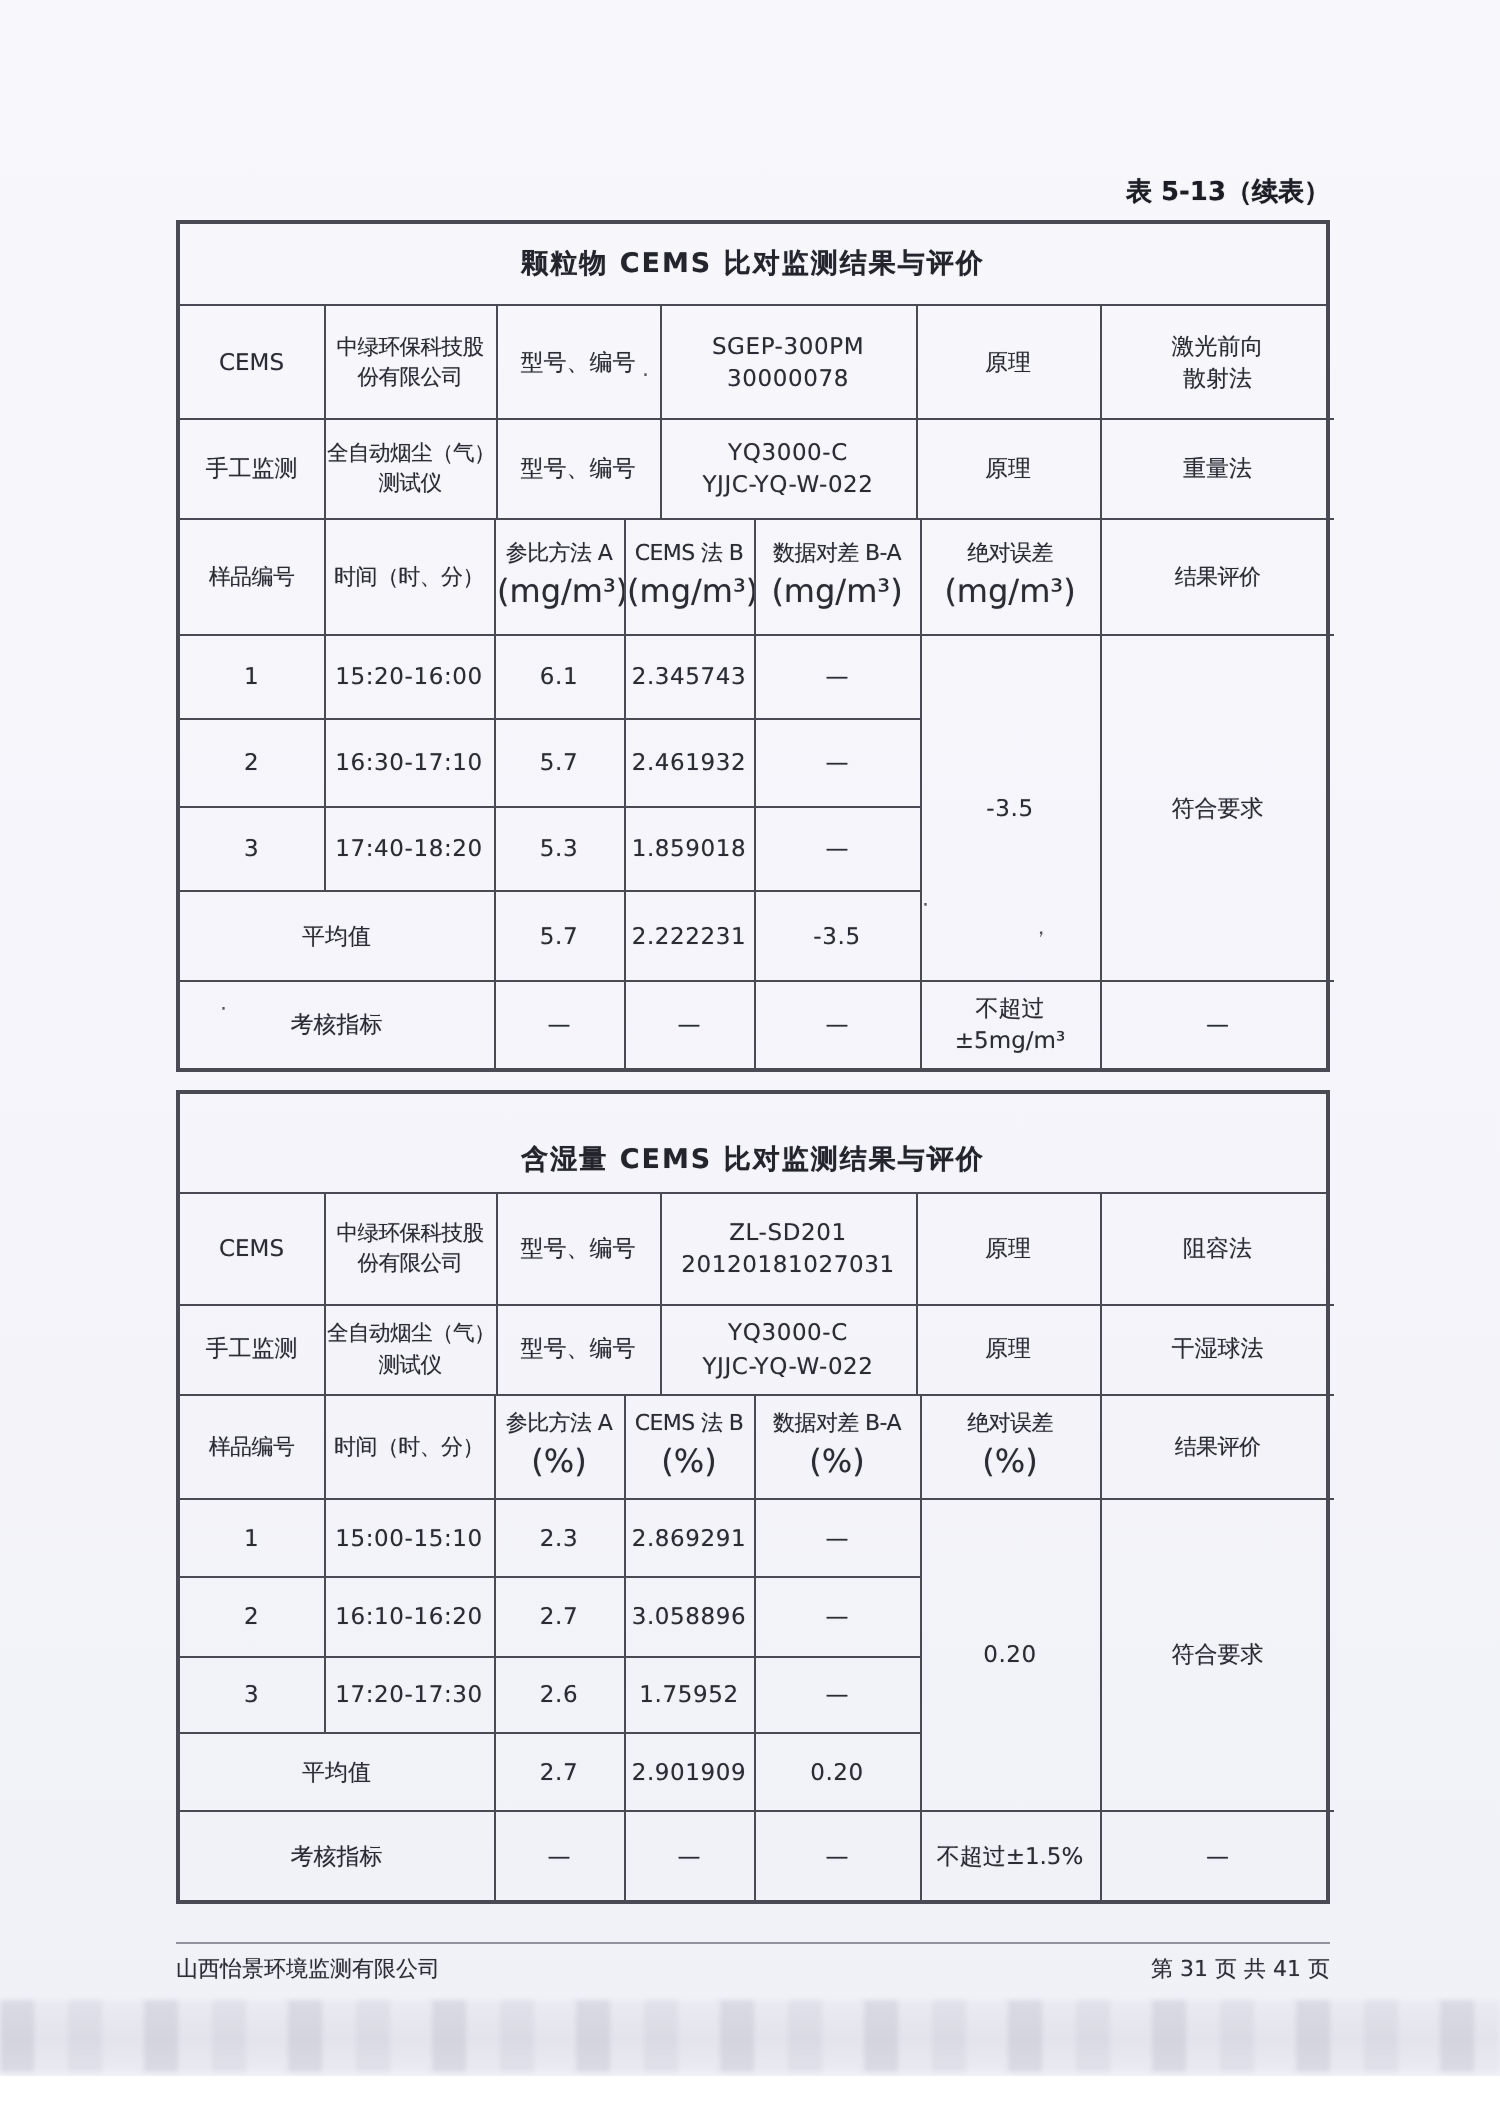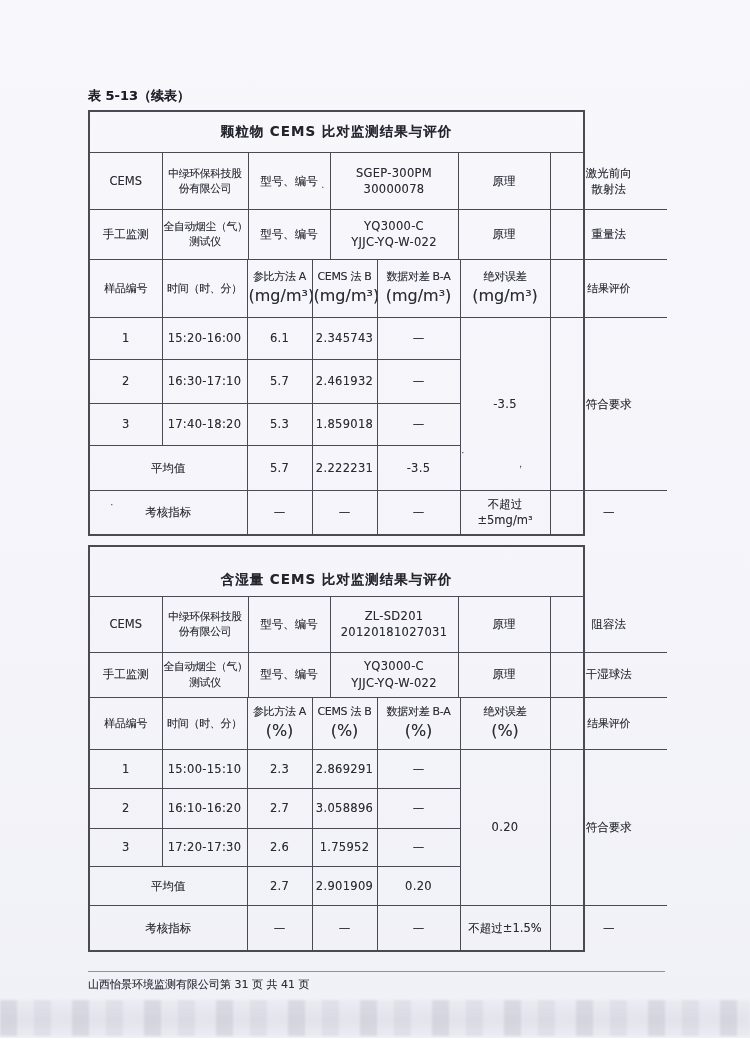--- a/index.html
+++ b/index.html
@@ -16,26 +16,26 @@
   .noise-band {
     position:absolute; left:0; top:1000px; width:750px; height:36px;
     background:
       repeating-linear-gradient(90deg, rgba(108,108,130,.16) 0 17px, rgba(108,108,130,.04) 17px 34px,
         rgba(108,108,130,.11) 34px 51px, rgba(108,108,130,.03) 51px 72px),
       linear-gradient(180deg, rgba(120,120,140,0) 0%, rgba(120,120,140,.07) 55%, rgba(120,120,140,0) 100%);
     filter:blur(1.2px);
   }
   .caption {
     position:absolute; left:88px; top:87px; width:577px;
-    display:flex; justify-content:flex-start; gap:34px;
+    display:flex; justify-content:flex-end; gap:34px;
     font-size:13px; font-weight:bold; color:#1c1c24;
     text-shadow:0 0 .6px rgba(28,28,36,.45);
   }
   .tbl {
-    position:absolute; left:88px; width:497px;
+    position:absolute; left:88px; width:577px;
     border:2px solid #4a4a54; box-sizing:border-box;
     text-shadow:0 0 .5px rgba(46,46,55,.4);
   }
   .tbl-title {
     display:flex; align-items:center; justify-content:center;
     font-size:13.5px; font-weight:bold; letter-spacing:1px;
     border-bottom:1px solid #4a4a54; color:#24242d;
   }
   .tbl table { border-collapse:collapse; table-layout:fixed; width:100%; }
   .tbl td {
@@ -48,21 +48,21 @@
   .tbl table tr:first-child td { border-top:none; }
   .tbl table:last-child tr:last-child td { border-bottom:none; }
   .ln:empty { display:none; }
   .tight .ln { font-size:10.8px; letter-spacing:-0.3px; white-space:nowrap; }
   .hdr .l1 { font-size:11px; white-space:nowrap; letter-spacing:-0.3px; }
   .hdr .l2 { font-size:16px; }
   .num { letter-spacing:.3px; }
   .footer-rule { position:absolute; left:88px; top:971px; width:577px; height:1px; background:#9191a0; }
   .footer {
     position:absolute; left:88px; top:977px; width:577px;
-    display:flex; font-size:11px; color:#2e2e37;
+    display:flex; justify-content:space-between; font-size:11px; color:#2e2e37;
     text-shadow:0 0 .5px rgba(46,46,55,.4);
   }
   .artifact { position:absolute; font-size:11px; color:#55555f; }
 </style>
 </head>
 <body>
 
 <div class="paper"></div>
 <div class="noise-band"></div>
 

